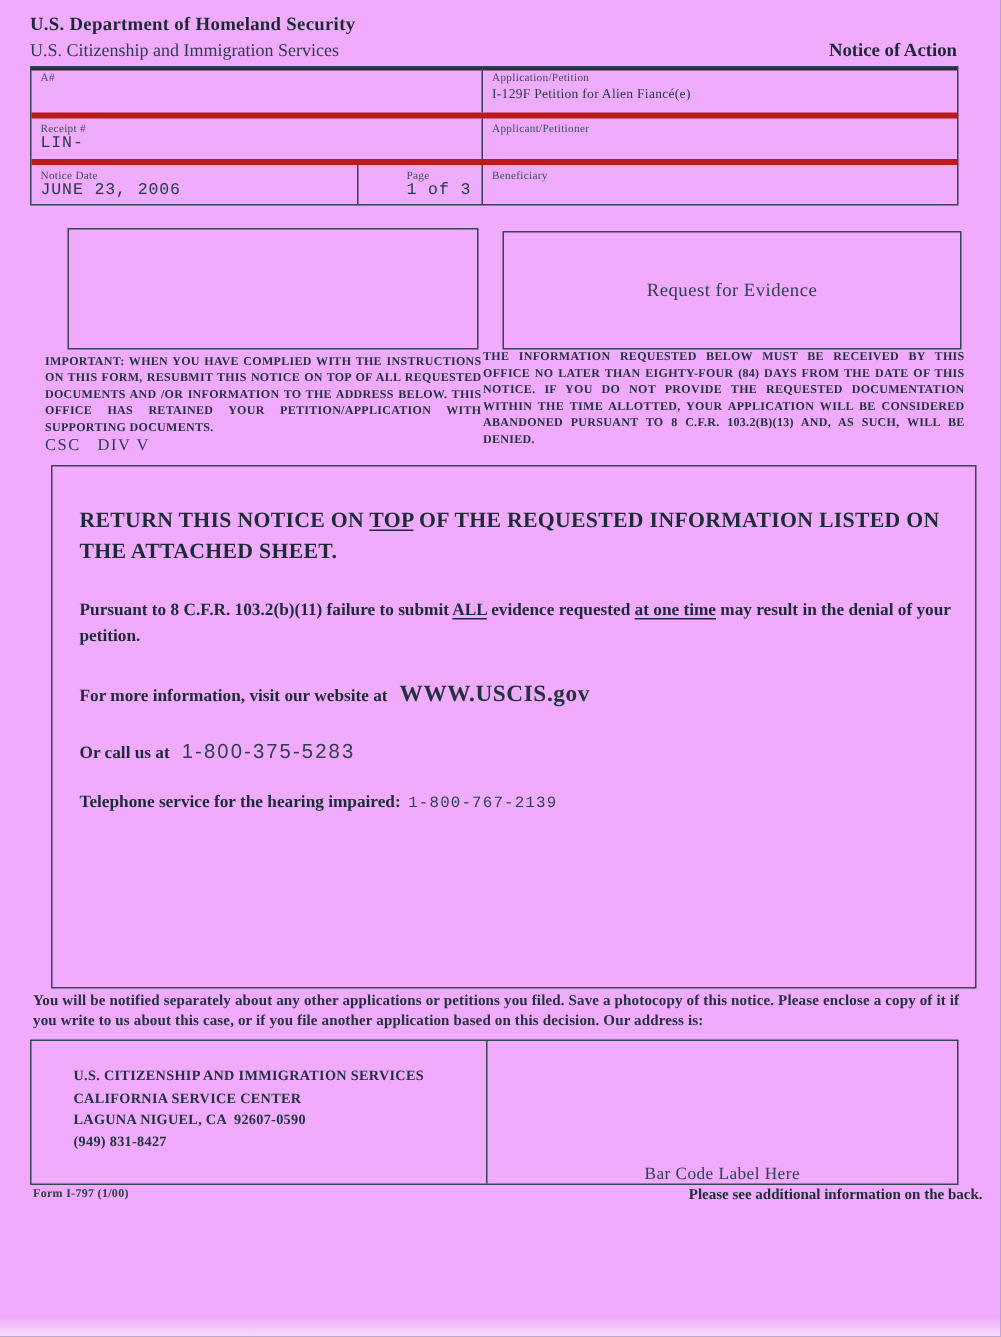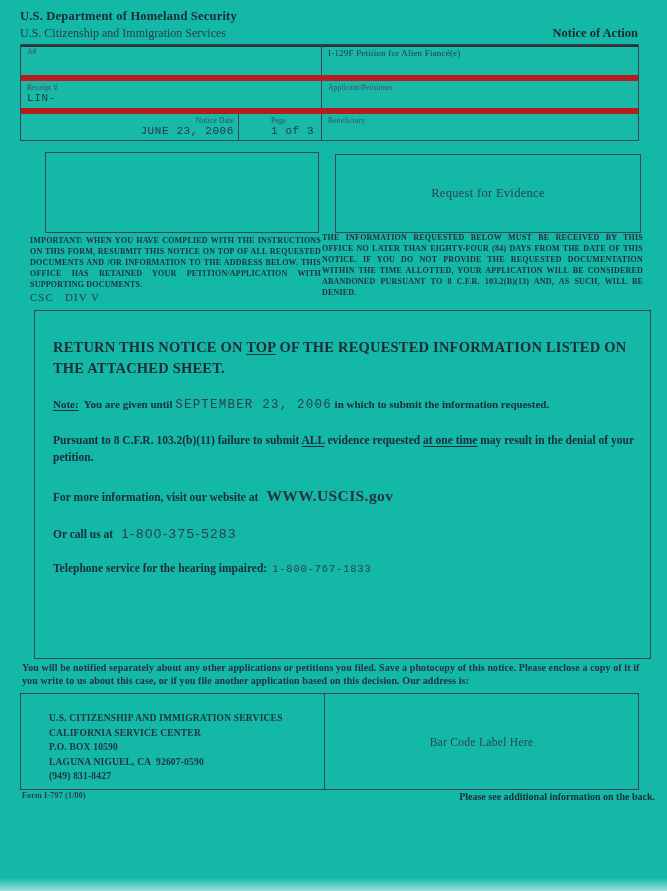--- a/index.html
+++ b/index.html
@@ -1,44 +1,44 @@
 <!DOCTYPE html>
 <html><head>
 <meta charset="utf-8">
 <style>
   html,body{margin:0;padding:0;background:#8e9aa2;}
   .page{
     position:relative;
     width:667px;height:891px;
     margin:0 auto;
-    background:#14b8a6;
+    background:#f0abfc;
     font-family:"Liberation Serif", serif;
     color:#20303c;
     overflow:hidden;
   }
   .mono{font-family:"Liberation Mono", monospace;}
   .abs{position:absolute;}
 
   
   .header{left:20px;top:9px;width:618px;border-bottom:3.5px solid #222f39;padding-bottom:3px;}
   .dept{font-weight:bold;font-size:12.5px;letter-spacing:.2px;color:#1b2933;}
   .header-row{display:flex;justify-content:space-between;align-items:flex-end;margin-top:2px;}
   .service{font-size:12px;color:#2b3d49;}
   .notice-action{font-weight:bold;font-size:12.5px;color:#1b2933;}
 
   
   .info-table{left:20px;top:44px;width:617px;border:1.5px solid #36454f;background:rgba(255,255,255,0.02);}
   .t-row{display:flex;}
-  .t-row + .t-row{border-top:6px solid #b91c1c;}
+  .t-row + .t-row{border-top:4px solid #b91c1c;}
   .cell{box-sizing:border-box;padding:2px 4px 1px 6px;}
   .cell + .cell{border-left:1px solid #36454f;}
   .lab{font-size:7.5px;color:#3c4e5a;letter-spacing:.2px;line-height:9px;}
   .val{font-size:11px;color:#273945;letter-spacing:.6px;line-height:13px;}
   .r1{height:30px;} .r2{height:27px;} .r3{height:26px;}
-  .w300{width:300px;flex:none;} .w217{width:217px;flex:none;text-align:right;} .w83{width:83px;flex:none;padding-left:32px;}
+  .w300{width:300px;flex:none;} .w217{width:217px;flex:none;} .w83{width:83px;flex:none;padding-left:32px;}
   .grow{flex:1;}
   .app-val{font-size:9px;letter-spacing:.2px;font-family:"Liberation Serif",serif;}
 
   
   .left-box{left:45px;top:152px;width:272px;height:79px;border:1.5px solid #36454f;}
   .right-box{left:335px;top:154px;width:304px;height:77px;border:1.5px solid #36454f;
              display:flex;align-items:center;justify-content:center;}
   .rfe-title{font-size:12.5px;color:#2e4150;letter-spacing:.3px;}
 
   
@@ -66,21 +66,21 @@
   .phone-small{font-family:"Liberation Mono",monospace;font-weight:400;font-size:10.5px;
                letter-spacing:.8px;margin-left:5px;color:#2c3f4c;}
 
   
   .footer-note{left:22px;top:662px;width:623px;font-size:10px;font-weight:600;
                line-height:12.5px;color:#22333f;letter-spacing:.1px;}
   .address-box{left:20px;top:693px;width:617px;height:95px;border:1.5px solid #36454f;display:flex;}
   .addr-cell{width:304px;flex:none;box-sizing:border-box;padding:17px 8px 0 28px;border-right:1px solid #36454f;}
   .addr-line{font-size:9.5px;font-weight:bold;line-height:14.5px;letter-spacing:.2px;
              color:#22333f;white-space:pre;}
-  .barcode-cell{flex:1;display:flex;align-items:center;justify-content:center;}
+  .barcode-cell{flex:1;display:flex;align-items:flex-end;justify-content:center;}
   .barcode-label{font-size:11.5px;color:#2e4150;letter-spacing:.3px;}
   .form-number{left:22px;top:791px;font-size:8px;font-weight:600;color:#2b3d49;letter-spacing:.2px;}
   .back-note{right:12px;top:791px;font-size:10px;font-weight:bold;color:#1c2b36;}
 
   .paper-edge{left:0;right:0;bottom:0;height:13px;
               background:linear-gradient(to bottom, rgba(255,255,255,0), rgba(250,253,255,0.6));}
 </style>
 </head>
 <body>
 
@@ -93,20 +93,21 @@
       <div class="notice-action">Notice of Action</div>
     </div>
   </div>
 
   <div class="abs info-table">
     <div class="t-row r1">
       <div class="cell w300">
         <div class="lab">A#</div>
       </div>
       <div class="cell grow">
+        <div class="lab">Application/Petition</div>
         <div class="val app-val">I-129F  Petition for Alien Fiancé(e)</div>
       </div>
     </div>
     <div class="t-row r2">
       <div class="cell w300">
         <div class="lab">Receipt #</div>
         <div class="val mono">LIN-</div>
       </div>
       <div class="cell grow">
         <div class="lab">Applicant/Petitioner</div>
@@ -133,38 +134,36 @@
   </div>
 
   <div class="abs small-note left-note">IMPORTANT:  WHEN YOU HAVE COMPLIED WITH THE INSTRUCTIONS ON THIS FORM, RESUBMIT THIS NOTICE ON TOP OF ALL REQUESTED DOCUMENTS AND /OR INFORMATION TO THE ADDRESS BELOW.  THIS OFFICE HAS RETAINED YOUR PETITION/APPLICATION WITH SUPPORTING DOCUMENTS.</div>
   <div class="abs small-note right-note">THE INFORMATION REQUESTED BELOW MUST BE RECEIVED BY THIS OFFICE NO LATER THAN EIGHTY-FOUR (84) DAYS FROM THE DATE OF THIS NOTICE. IF YOU DO NOT PROVIDE THE REQUESTED DOCUMENTATION WITHIN THE TIME ALLOTTED, YOUR APPLICATION WILL BE CONSIDERED ABANDONED PURSUANT TO 8 C.F.R. 103.2(B)(13) AND, AS SUCH, WILL BE DENIED.</div>
 
   <div class="abs office-code">CSC   DIV V</div>
 
   <div class="abs main-box">
     <div class="mb-heading"><span>RETURN THIS NOTICE ON </span><span class="u">TOP</span><span> OF THE REQUESTED INFORMATION LISTED ON THE ATTACHED SHEET.</span></div>
 
-    <div class="mb-note"><span class="u">Note:</span><span style="white-space:pre;">  You are given until </span><span class="tw-date">SEPTEMBER 23, 2006</span><span> in which to submit the information requested.</span></div>
 
     <div class="mb-pursuant"><span>Pursuant to 8 C.F.R. 103.2(b)(11) failure to submit </span><span class="u">ALL</span><span> evidence requested </span><span class="u">at one time</span><span> may result in the denial of your petition.</span></div>
 
     <div class="mb-line"><span>For more information, visit our website at</span><span class="website">WWW.USCIS.gov</span></div>
 
     <div class="mb-line"><span>Or call us at</span><span class="phone-big">1-800-375-5283</span></div>
 
-    <div class="mb-line"><span>Telephone service for the hearing impaired:</span><span class="phone-small">1-800-767-1833</span></div>
+    <div class="mb-line"><span>Telephone service for the hearing impaired:</span><span class="phone-small">1-800-767-2139</span></div>
   </div>
 
   <div class="abs footer-note">You will be notified separately about any other applications or petitions you filed.  Save a photocopy of this notice.  Please enclose a copy of it if you write to us about this case, or if you file another application based on this decision.  Our address is:</div>
 
   <div class="abs address-box">
     <div class="addr-cell">
       <div class="addr-line">U.S. CITIZENSHIP AND IMMIGRATION SERVICES</div>
       <div class="addr-line">CALIFORNIA SERVICE CENTER</div>
-      <div class="addr-line">P.O. BOX 10590</div>
       <div class="addr-line">LAGUNA NIGUEL, CA  92607-0590</div>
       <div class="addr-line">(949) 831-8427</div>
     </div>
     <div class="barcode-cell">
       <div class="barcode-label">Bar Code Label Here</div>
     </div>
   </div>
 
   <div class="abs form-number">Form I-797 (1/00)</div>
   <div class="abs back-note">Please see additional information on the back.</div>

